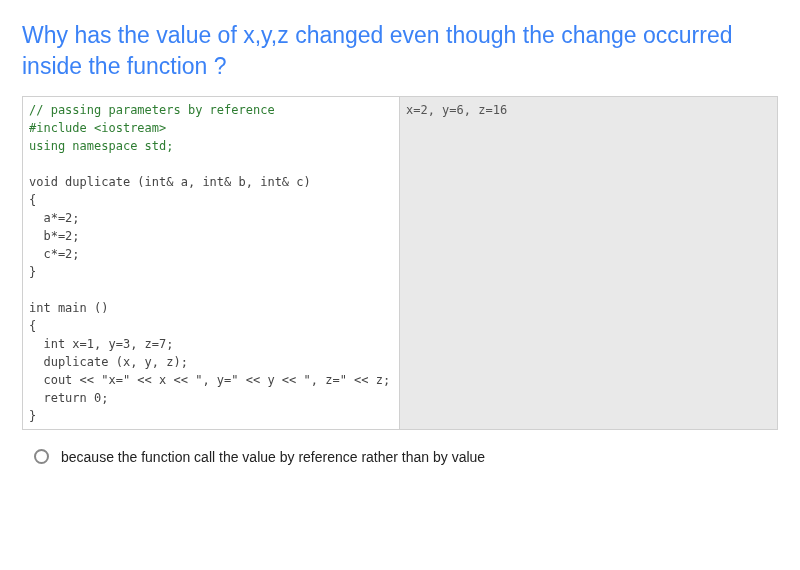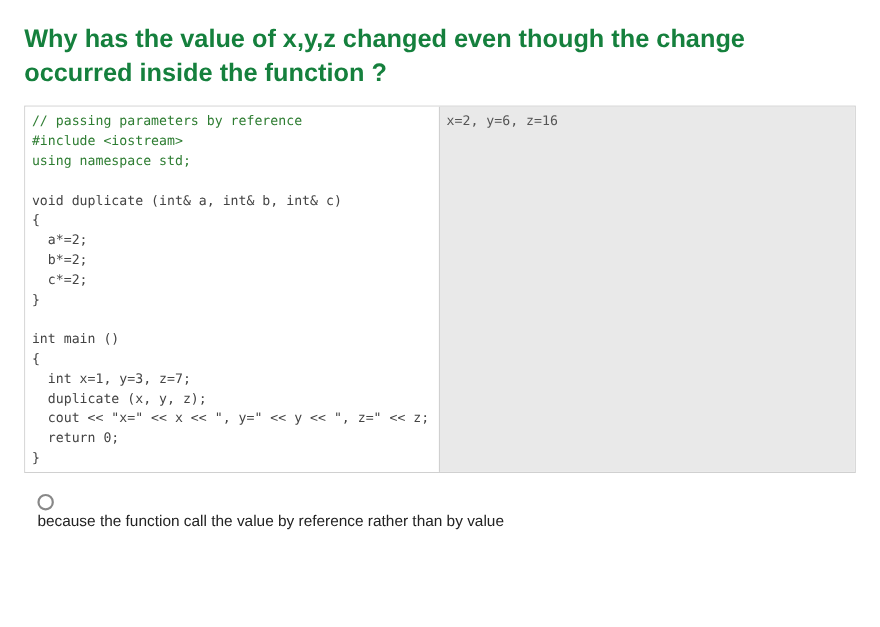--- a/index.html
+++ b/index.html
@@ -8,22 +8,22 @@
     font-family: Arial, Helvetica, sans-serif;
     background: #fff;
     color: #222;
     width: 800px;
     box-sizing: border-box;
   }
   .question-title {
     font-size: 23px;
     line-height: 1.35;
     margin: 0 0 14px 0;
-    font-weight: 700;
-    color: #15803d;
+    font-weight: 400;
+    color: #3b82f6;
   }
   .code-area {
     display: flex;
     border: 1px solid #d0d0d0;
     margin-bottom: 18px;
     justify-content: space-between;
   }
   .code-left, .code-right {
     font-family: "DejaVu Sans Mono", Consolas, monospace;
     font-size: 12px;
@@ -49,21 +49,20 @@
   .answers {
     margin-top: 6px;
   }
   .answer-row {
     display: flex;
     align-items: flex-start;
     margin: 10px 0 16px 12px;
     font-size: 14px;
     line-height: 1.35;
     color: #222;
-    flex-direction: column;
   }
   .radio {
     width: 15px;
     height: 15px;
     border: 2px solid #888;
     border-radius: 50%;
     flex: 0 0 auto;
     margin-right: 12px;
     margin-top: 1px;
     box-sizing: border-box;

